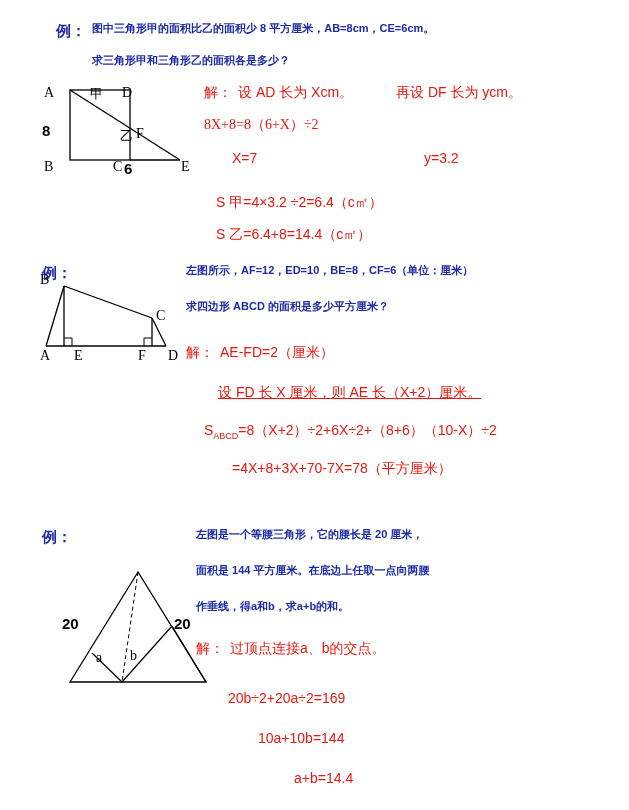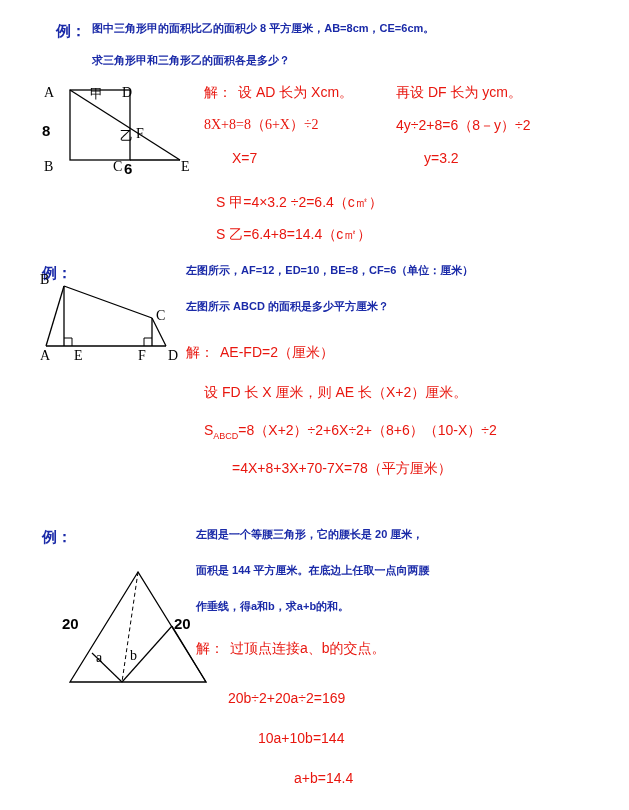--- a/index.html
+++ b/index.html
@@ -81,29 +81,28 @@
   <div class="abs txt fig-label" style="left:136px; top:126px;">F</div>
   <div class="abs txt fig-label" style="left:90px; top:86px; font-size:13px;">甲</div>
   <div class="abs txt fig-label" style="left:120px; top:128px; font-size:13px;">乙</div>
   <div class="abs txt fig-label bold" style="left:42px; top:122px; font-size:15px;">8</div>
   <div class="abs txt fig-label bold" style="left:124px; top:160px; font-size:15px;">6</div>
 
   <div class="abs txt sol" style="left:204px; top:84px;">解：</div>
   <div class="abs txt sol" style="left:238px; top:84px;">设 AD 长为 Xcm。</div>
   <div class="abs txt sol" style="left:396px; top:84px;">再设 DF 长为 ycm。</div>
   <div class="abs txt sol" style="left:204px; top:117px;font-family:Liberation Serif, serif;">8X+8=8（6+X）÷2</div>
-  <div class="abs txt sol" style="left:396px; top:117px;">4y÷2+8=6（8－y）÷2</div>
   <div class="abs txt sol" style="left:232px; top:150px;">X=7</div>
   <div class="abs txt sol" style="left:424px; top:150px;">y=3.2</div>
   <div class="abs txt sol" style="left:216px; top:194px;">S 甲=4×3.2 ÷2=6.4（c㎡）</div>
   <div class="abs txt sol" style="left:216px; top:226px;">S 乙=6.4+8=14.4（c㎡）</div>
 
   <div class="abs txt lbl-ex" style="left:42px; top:264px;">例：</div>
   <div class="abs txt stmt" style="left:186px; top:264px;">左图所示，AF=12，ED=10，BE=8，CF=6（单位：厘米）</div>
-  <div class="abs txt stmt" style="left:186px; top:300px;">左图所示 ABCD 的面积是多少平方厘米？</div>
+  <div class="abs txt stmt" style="left:186px; top:300px;">求四边形 ABCD 的面积是多少平方厘米？</div>
 
   <div class="abs" style="left:36px; top:278px; width:150px; height:80px;">
     <svg width="150" height="80" viewBox="0 0 150 80">
 
       <line x1="10" y1="68" x2="130" y2="68" stroke="#000" stroke-width="1.3"></line>
 
       <line x1="10" y1="68" x2="28" y2="8" stroke="#000" stroke-width="1.3"></line>
 
       <line x1="28" y1="8" x2="116" y2="40" stroke="#000" stroke-width="1.3"></line>
 
@@ -120,21 +119,21 @@
   </div>
   <div class="abs txt fig-label" style="left:40px; top:272px;">B</div>
   <div class="abs txt fig-label" style="left:156px; top:308px;">C</div>
   <div class="abs txt fig-label" style="left:40px; top:348px;">A</div>
   <div class="abs txt fig-label" style="left:74px; top:348px;">E</div>
   <div class="abs txt fig-label" style="left:138px; top:348px;">F</div>
   <div class="abs txt fig-label" style="left:168px; top:348px;">D</div>
 
   <div class="abs txt sol" style="left:186px; top:344px;">解：</div>
   <div class="abs txt sol" style="left:220px; top:344px;">AE-FD=2（厘米）</div>
-  <div class="abs txt sol" style="left:204px; top:384px;">设 FD 长 X 厘米，则 AE 长（X+2）厘米。</div>
+  <div class="abs txt sol" style="left:218px; top:384px;text-decoration:underline;">设 FD 长 X 厘米，则 AE 长（X+2）厘米。</div>
   <div class="abs txt sol" style="left:204px; top:422px;">
     <span>S</span><span class="sub">ABCD</span><span>=8（X+2）÷2+6X÷2+（8+6）（10-X）÷2</span>
   </div>
   <div class="abs txt sol" style="left:232px; top:460px;">=4X+8+3X+70-7X=78（平方厘米）</div>
 
   <div class="abs txt lbl-ex" style="left:42px; top:528px;">例：</div>
   <div class="abs txt stmt" style="left:196px; top:528px;">左图是一个等腰三角形，它的腰长是 20 厘米，</div>
   <div class="abs txt stmt" style="left:196px; top:564px;">面积是 144 平方厘米。在底边上任取一点向两腰</div>
   <div class="abs txt stmt" style="left:196px; top:600px;">作垂线，得a和b，求a+b的和。</div>
 

